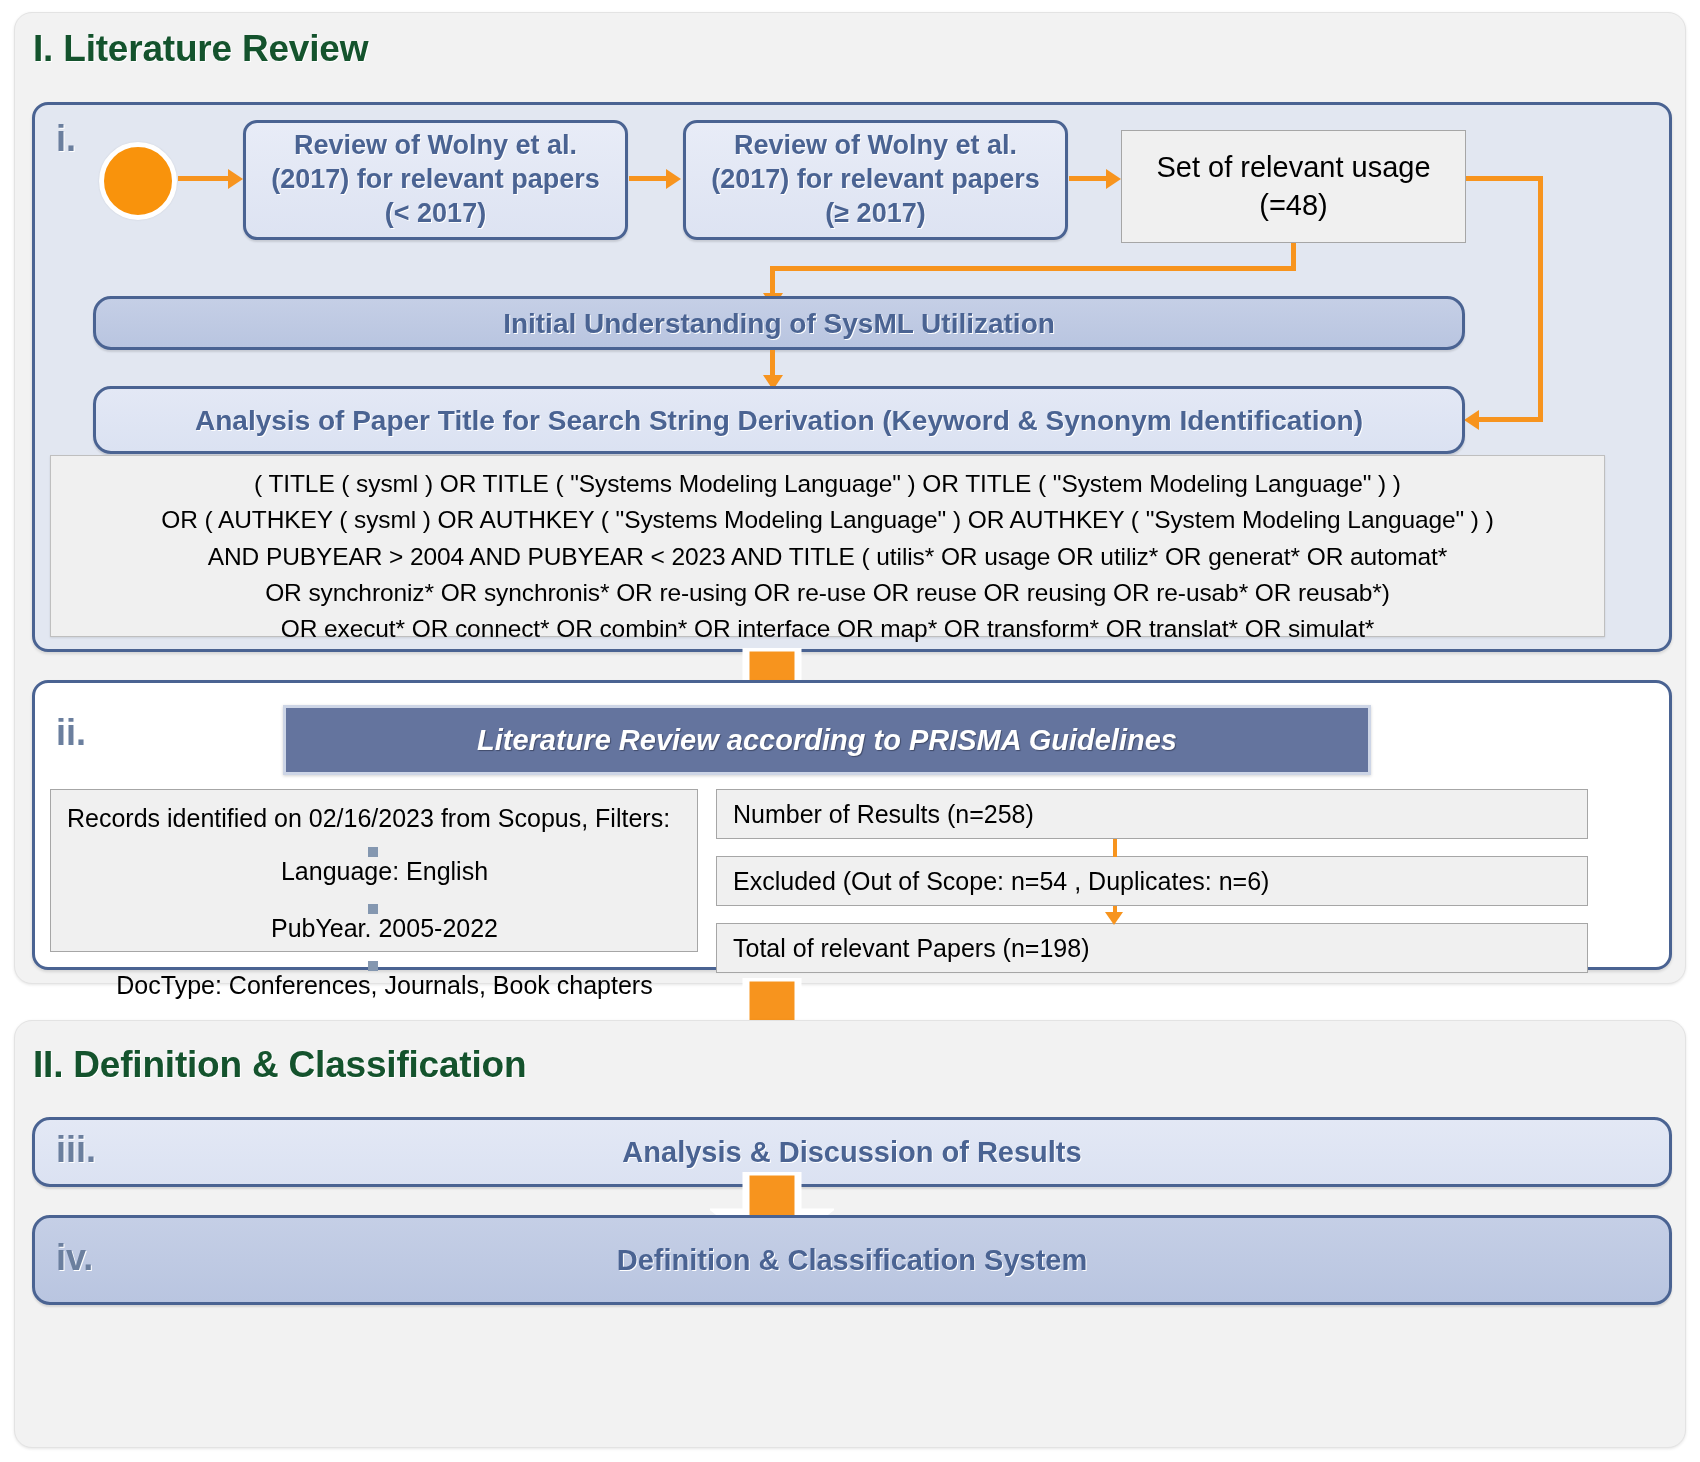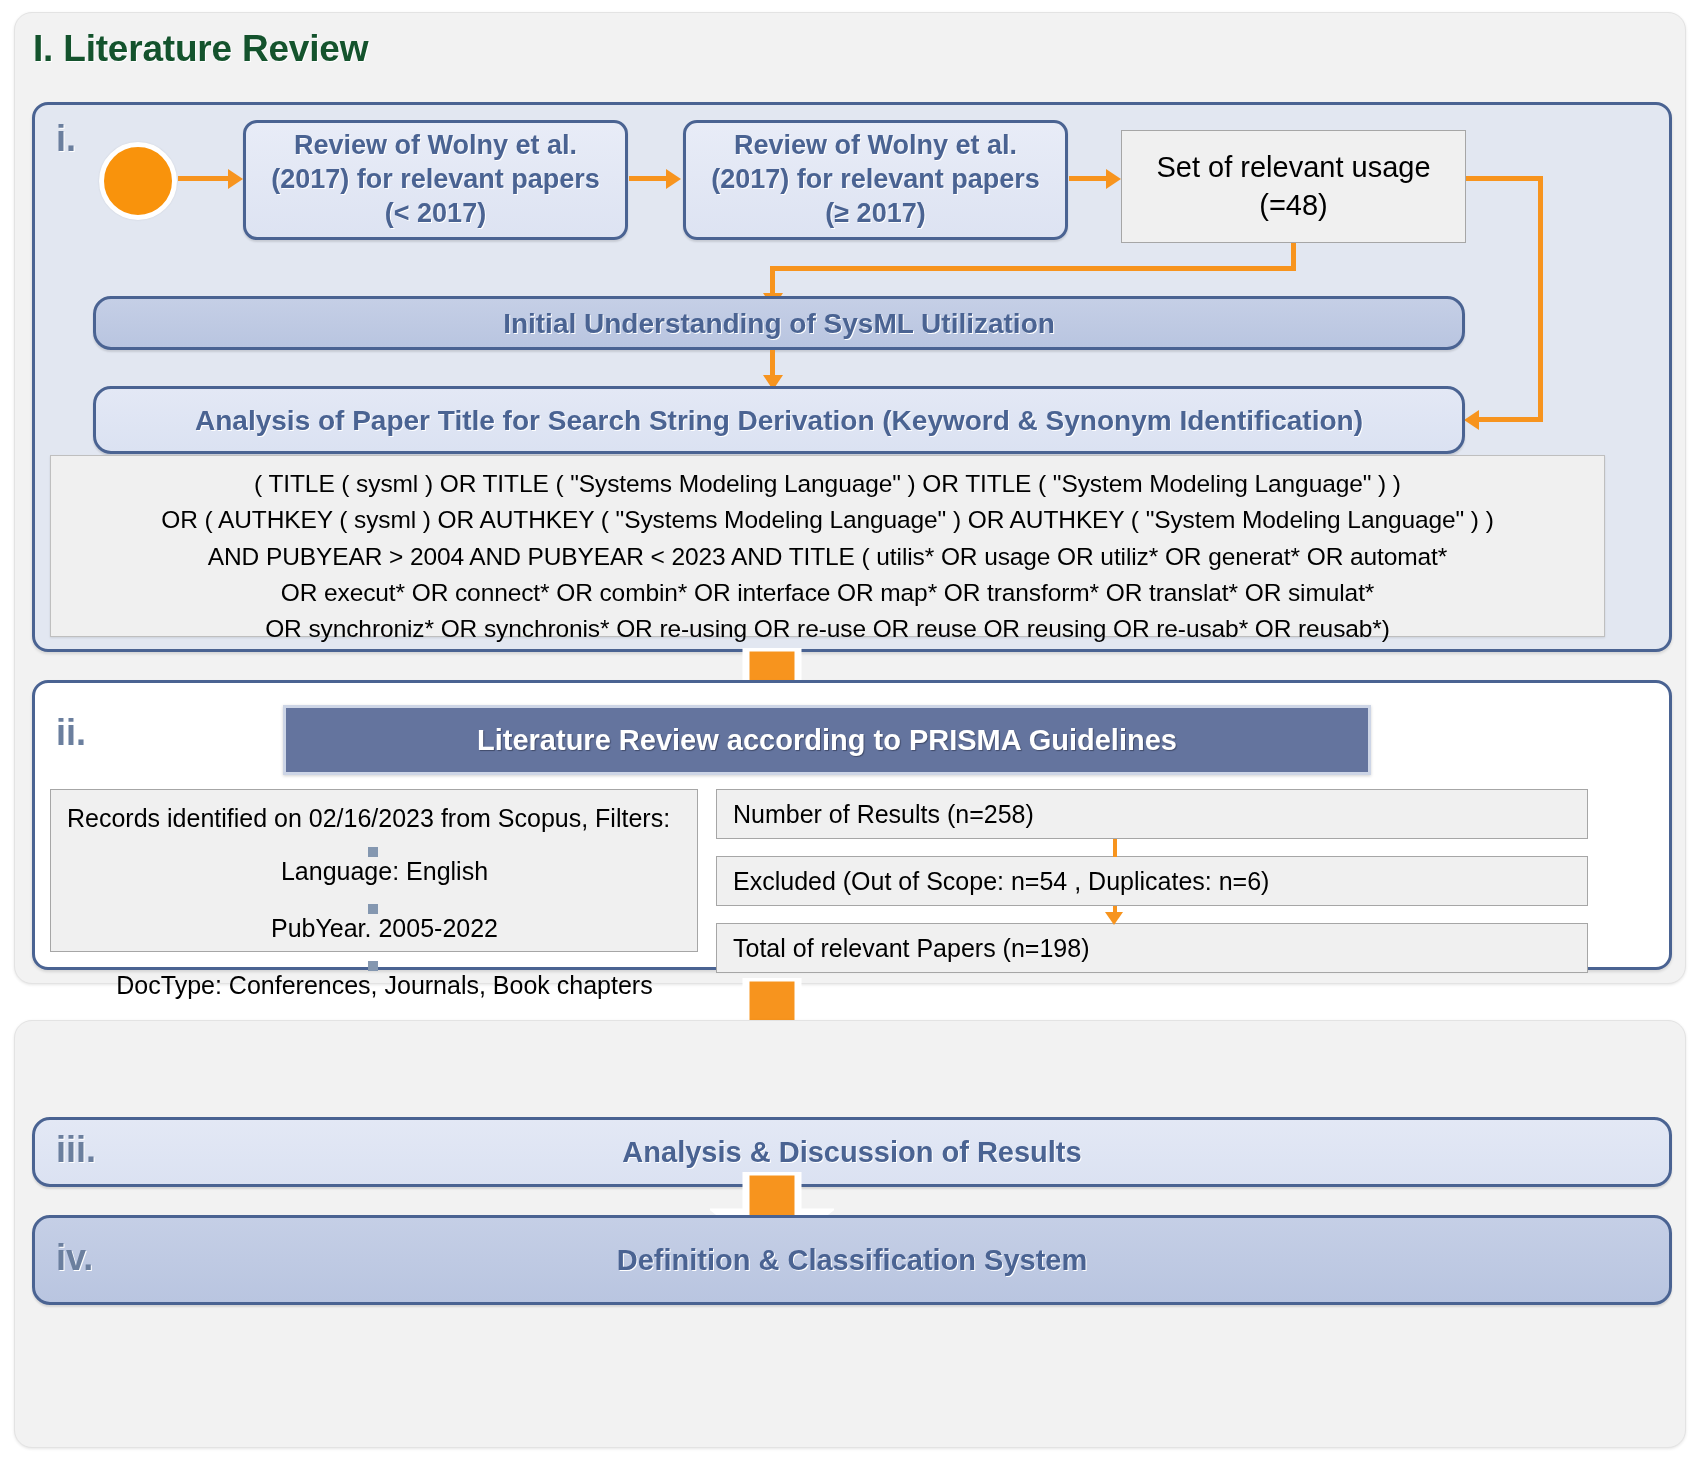--- a/index.html
+++ b/index.html
@@ -224,34 +224,34 @@
   <div class="ohead-d" style="left:762.5px; top:375px;"></div>
 
   <div class="procbox bar-light" style="left:93px; top:386px; width:1372px; height:68px; font-size:28px;">
     <span>Analysis of Paper Title for Search String Derivation (Keyword &amp; Synonym Identification)</span>
   </div>
 
   <div class="searchbox" style="left:50px; top:455px; width:1555px; height:182px;">
     <div>( TITLE ( sysml )  OR  TITLE ( "Systems Modeling Language" )  OR  TITLE ( "System Modeling Language" ) )</div>
     <div>OR ( AUTHKEY ( sysml )  OR  AUTHKEY ( "Systems Modeling Language" )  OR  AUTHKEY ( "System Modeling Language" ) )</div>
     <div>AND  PUBYEAR  &gt;  2004  AND  PUBYEAR  &lt;  2023 AND TITLE ( utilis*  OR  usage  OR  utiliz*  OR  generat*  OR  automat*</div>
+    <div>OR  synchroniz*  OR  synchronis*  OR  re-using  OR  re-use  OR  reuse  OR  reusing OR re-usab* OR reusab*)</div>
     <div>OR  execut*  OR  connect*  OR  combin*  OR  interface  OR  map*  OR  transform*  OR  translat*  OR  simulat*</div>
-    <div>OR  synchroniz*  OR  synchronis*  OR  re-using  OR  re-use  OR  reuse  OR  reusing OR re-usab* OR reusab*)</div>
   </div>
 
   <div class="bigarrow" style="left:710px; top:648px; width:124px; height:86px;">
     <svg width="124" height="86" viewBox="0 0 124 86">
       <polygon points="36,0 88,0 88,40 116,40 62,82 8,40 36,40" fill="#f7941e" stroke="#ffffff" stroke-width="7"></polygon>
     </svg>
   </div>
 
   <div class="subpanel white" style="left:32px; top:680px; width:1640px; height:290px;"></div>
   <div class="roman" style="left:56px; top:712px;">ii.</div>
 
-  <div class="prisma" style="left:283px; top:705px; width:1088px; height:70px;">
+  <div class="prisma" style="left:283px; top:705px; width:1088px; height:70px;font-style:italic;">
     <span>Literature Review according to PRISMA Guidelines</span>
   </div>
 
   <div class="filterbox" style="left:50px; top:789px; width:648px; height:163px;">
     <div class="filter-head">Records identified on 02/16/2023 from Scopus, Filters:</div>
     <div class="filter-item">
       <span class="bullet"></span>
       <span>Language: English</span>
     </div>
     <div class="filter-item">
@@ -278,20 +278,21 @@
   <div class="oline" style="left:1113px; top:906px; width:4px; height:9px;"></div>
   <div class="ohead-d" style="left:1105px; top:912px; border-left-width:9px; border-right-width:9px; border-top-width:13px;"></div>
 
   <div class="bigarrow" style="left:710px; top:978px; width:124px; height:144px;">
     <svg width="124" height="144" viewBox="0 0 124 144">
       <polygon points="36,0 88,0 88,98 116,98 62,140 8,98 36,98" fill="#f7941e" stroke="#ffffff" stroke-width="7"></polygon>
     </svg>
   </div>
 
   <div class="stage" style="left:14px; top:1020px; width:1672px; height:428px;"></div>
+  <div class="stage-title" style="left:33px; top:1044px;">II. Definition &amp; Classification</div>
 
   <div class="procbox bar-light" style="left:32px; top:1117px; width:1640px; height:70px; font-size:29px;">
     <span>Analysis &amp; Discussion of Results</span>
   </div>
   <div class="roman" style="left:56px; top:1129px;">iii.</div>
 
   <div class="bigarrow" style="left:710px; top:1172px; width:124px; height:86px;">
     <svg width="124" height="86" viewBox="0 0 124 86">
       <polygon points="36,0 88,0 88,40 116,40 62,82 8,40 36,40" fill="#f7941e" stroke="#ffffff" stroke-width="7"></polygon>
     </svg>

